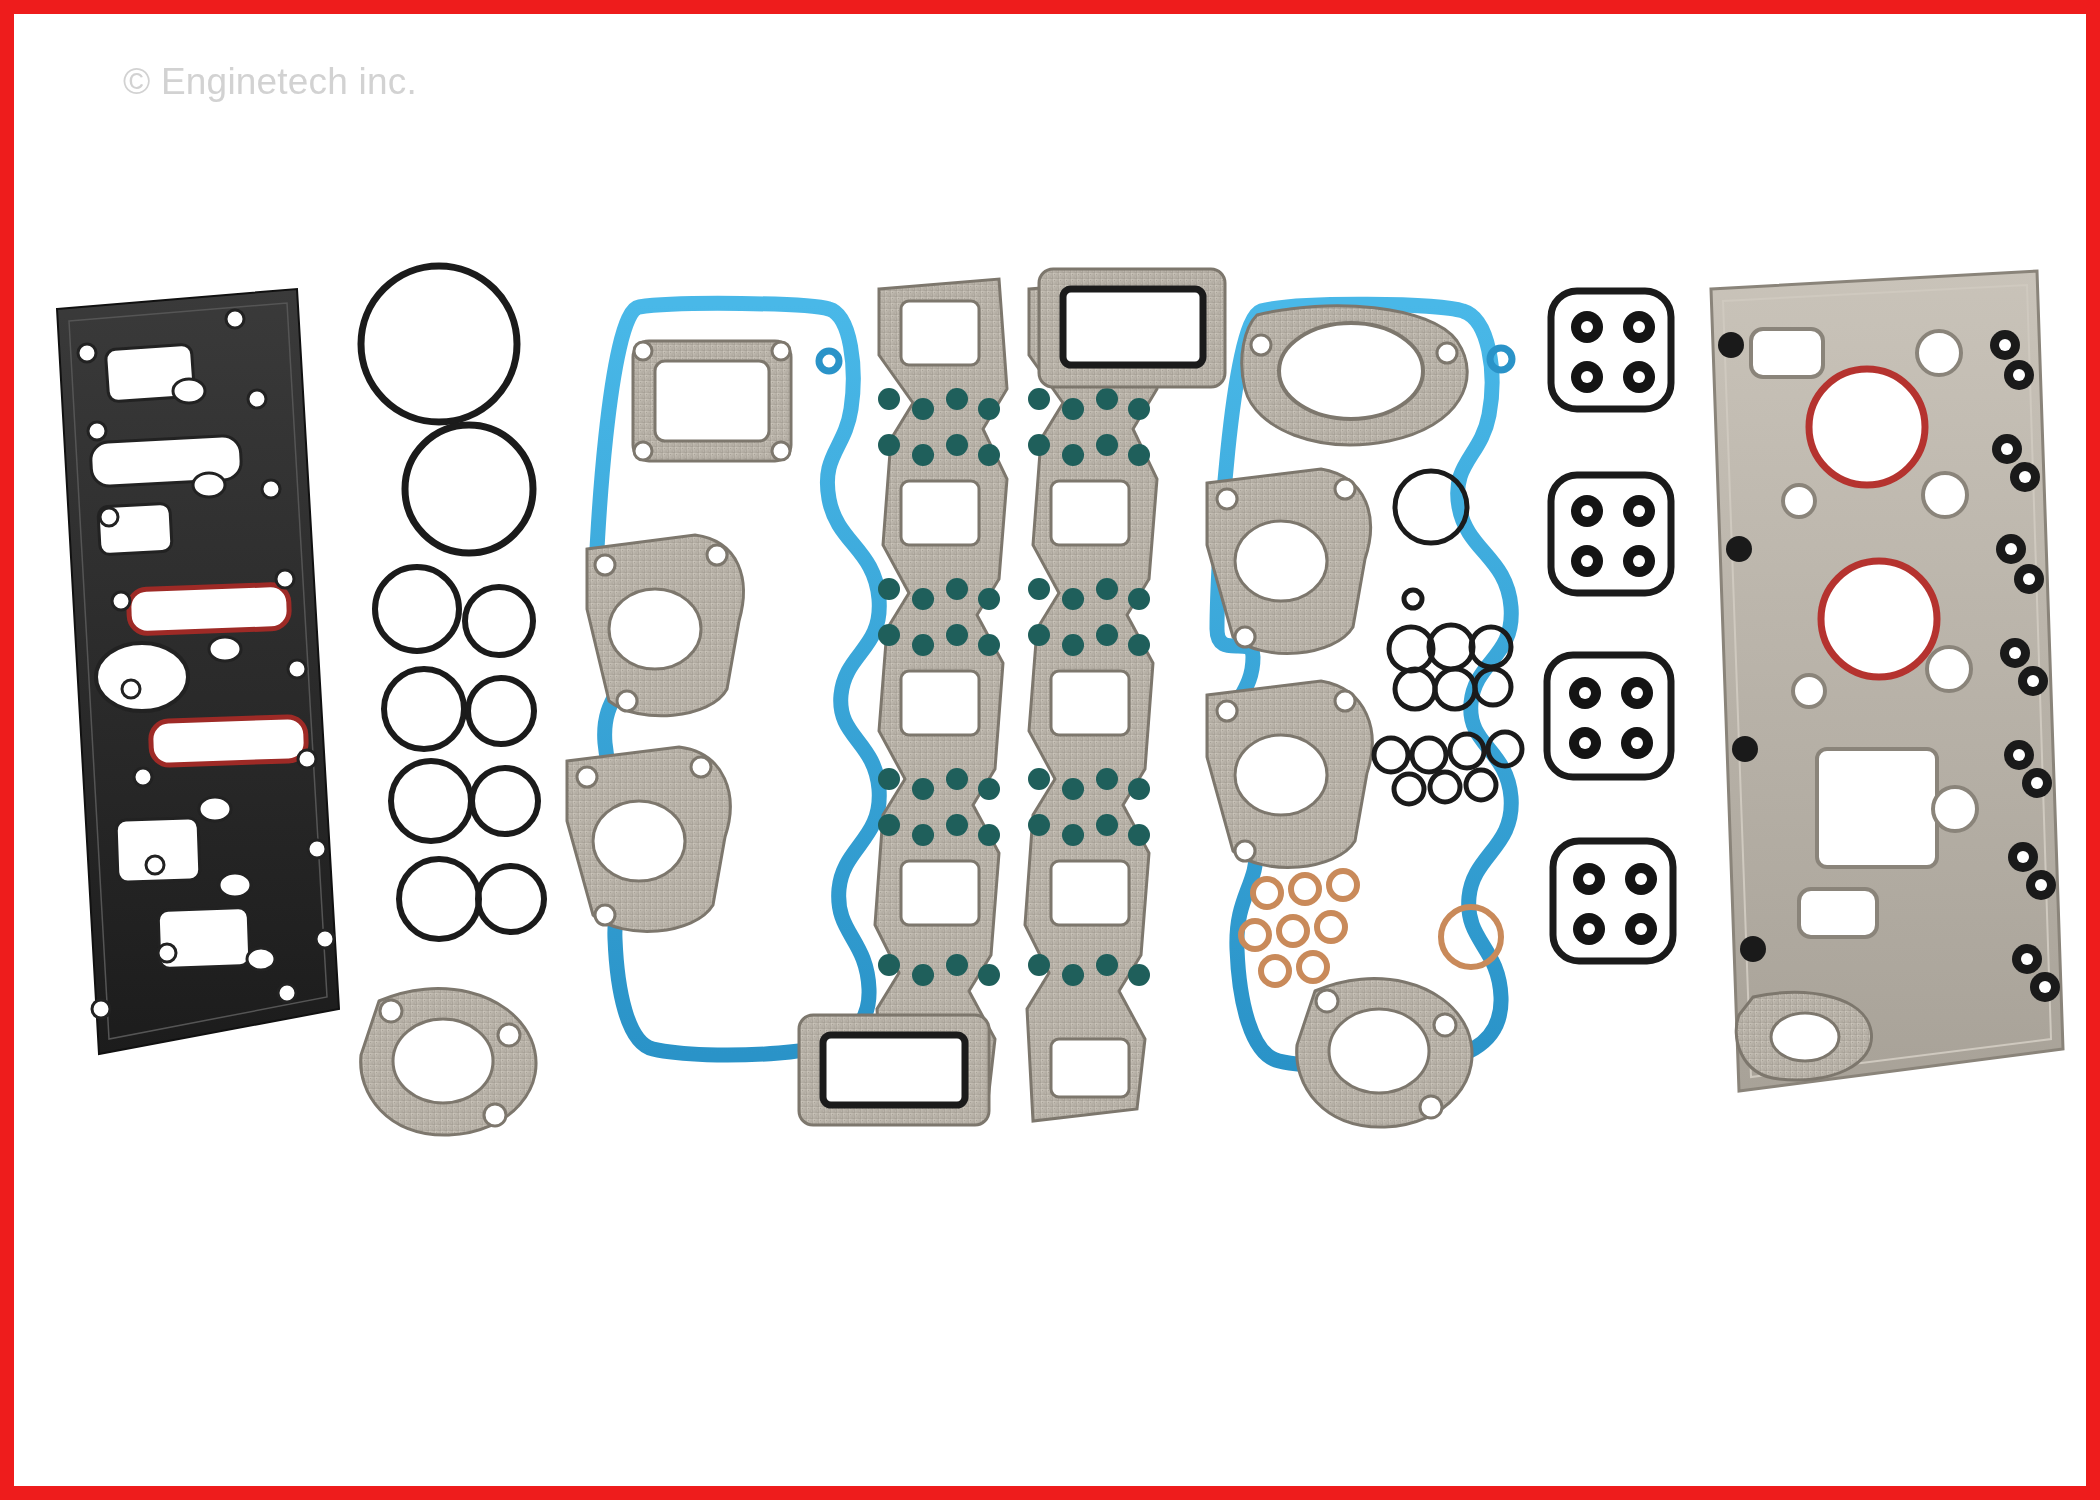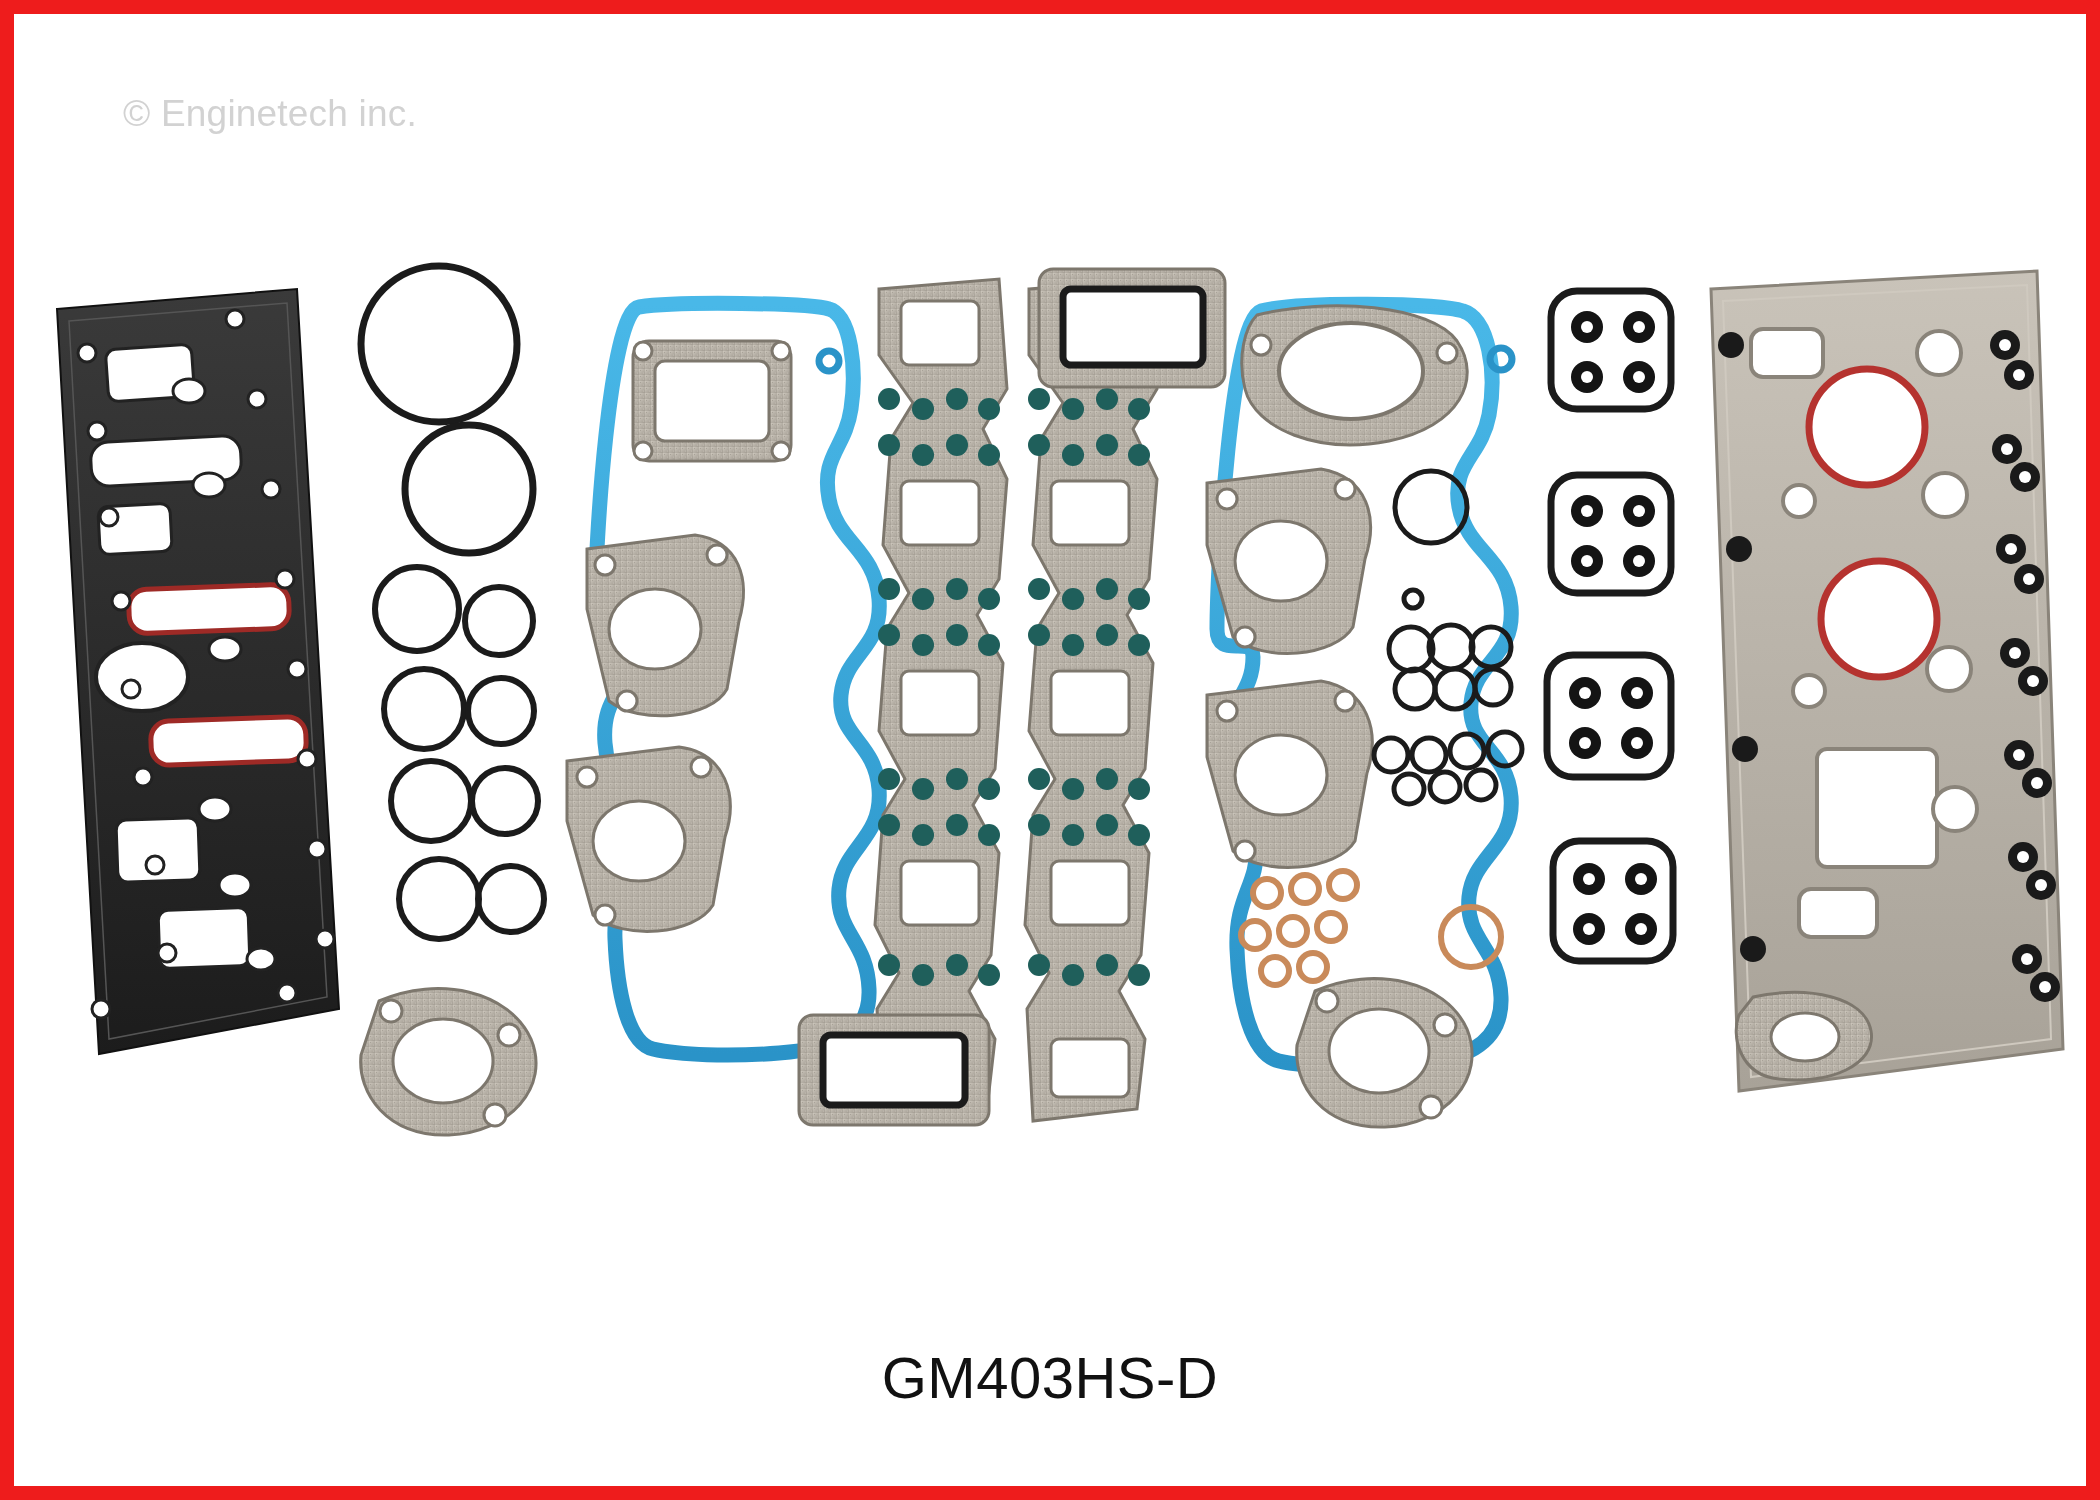--- a/index.html
+++ b/index.html
@@ -30,21 +30,20 @@
   }
   .watermark {
     position: absolute;
     left: 104px;
     top: 42px;
     font-size: 37px;
     color: #d2d2d2;
     letter-spacing: 0.2px;
     white-space: nowrap;
     font-family: "Liberation Sans", sans-serif;
-    margin-top: 32px;
   }
   .part-number {
     position: absolute;
     left: 0;
     right: 0;
     top: 1325px;
     text-align: center;
     font-size: 58px;
     color: #111111;
     font-family: "Liberation Sans", sans-serif;
@@ -489,16 +488,15 @@
 
           <g>
             <path d="M1714 748 C 1770 736, 1826 748, 1832 782 C 1838 816, 1790 836, 1740 830
                      C 1700 826, 1692 786, 1700 766 Z" fill="url(#speck)" stroke="#7d776d" stroke-width="3"></path>
             <ellipse cx="1766" cy="788" rx="34" ry="24" fill="#fff" stroke="#7d776d" stroke-width="3"></ellipse>
           </g>
         </g>
       </svg>
     </div>
 
-    <div class="part-number">GM403HS-D</div>
 
   </div>
 </div>
 
 </body></html>

